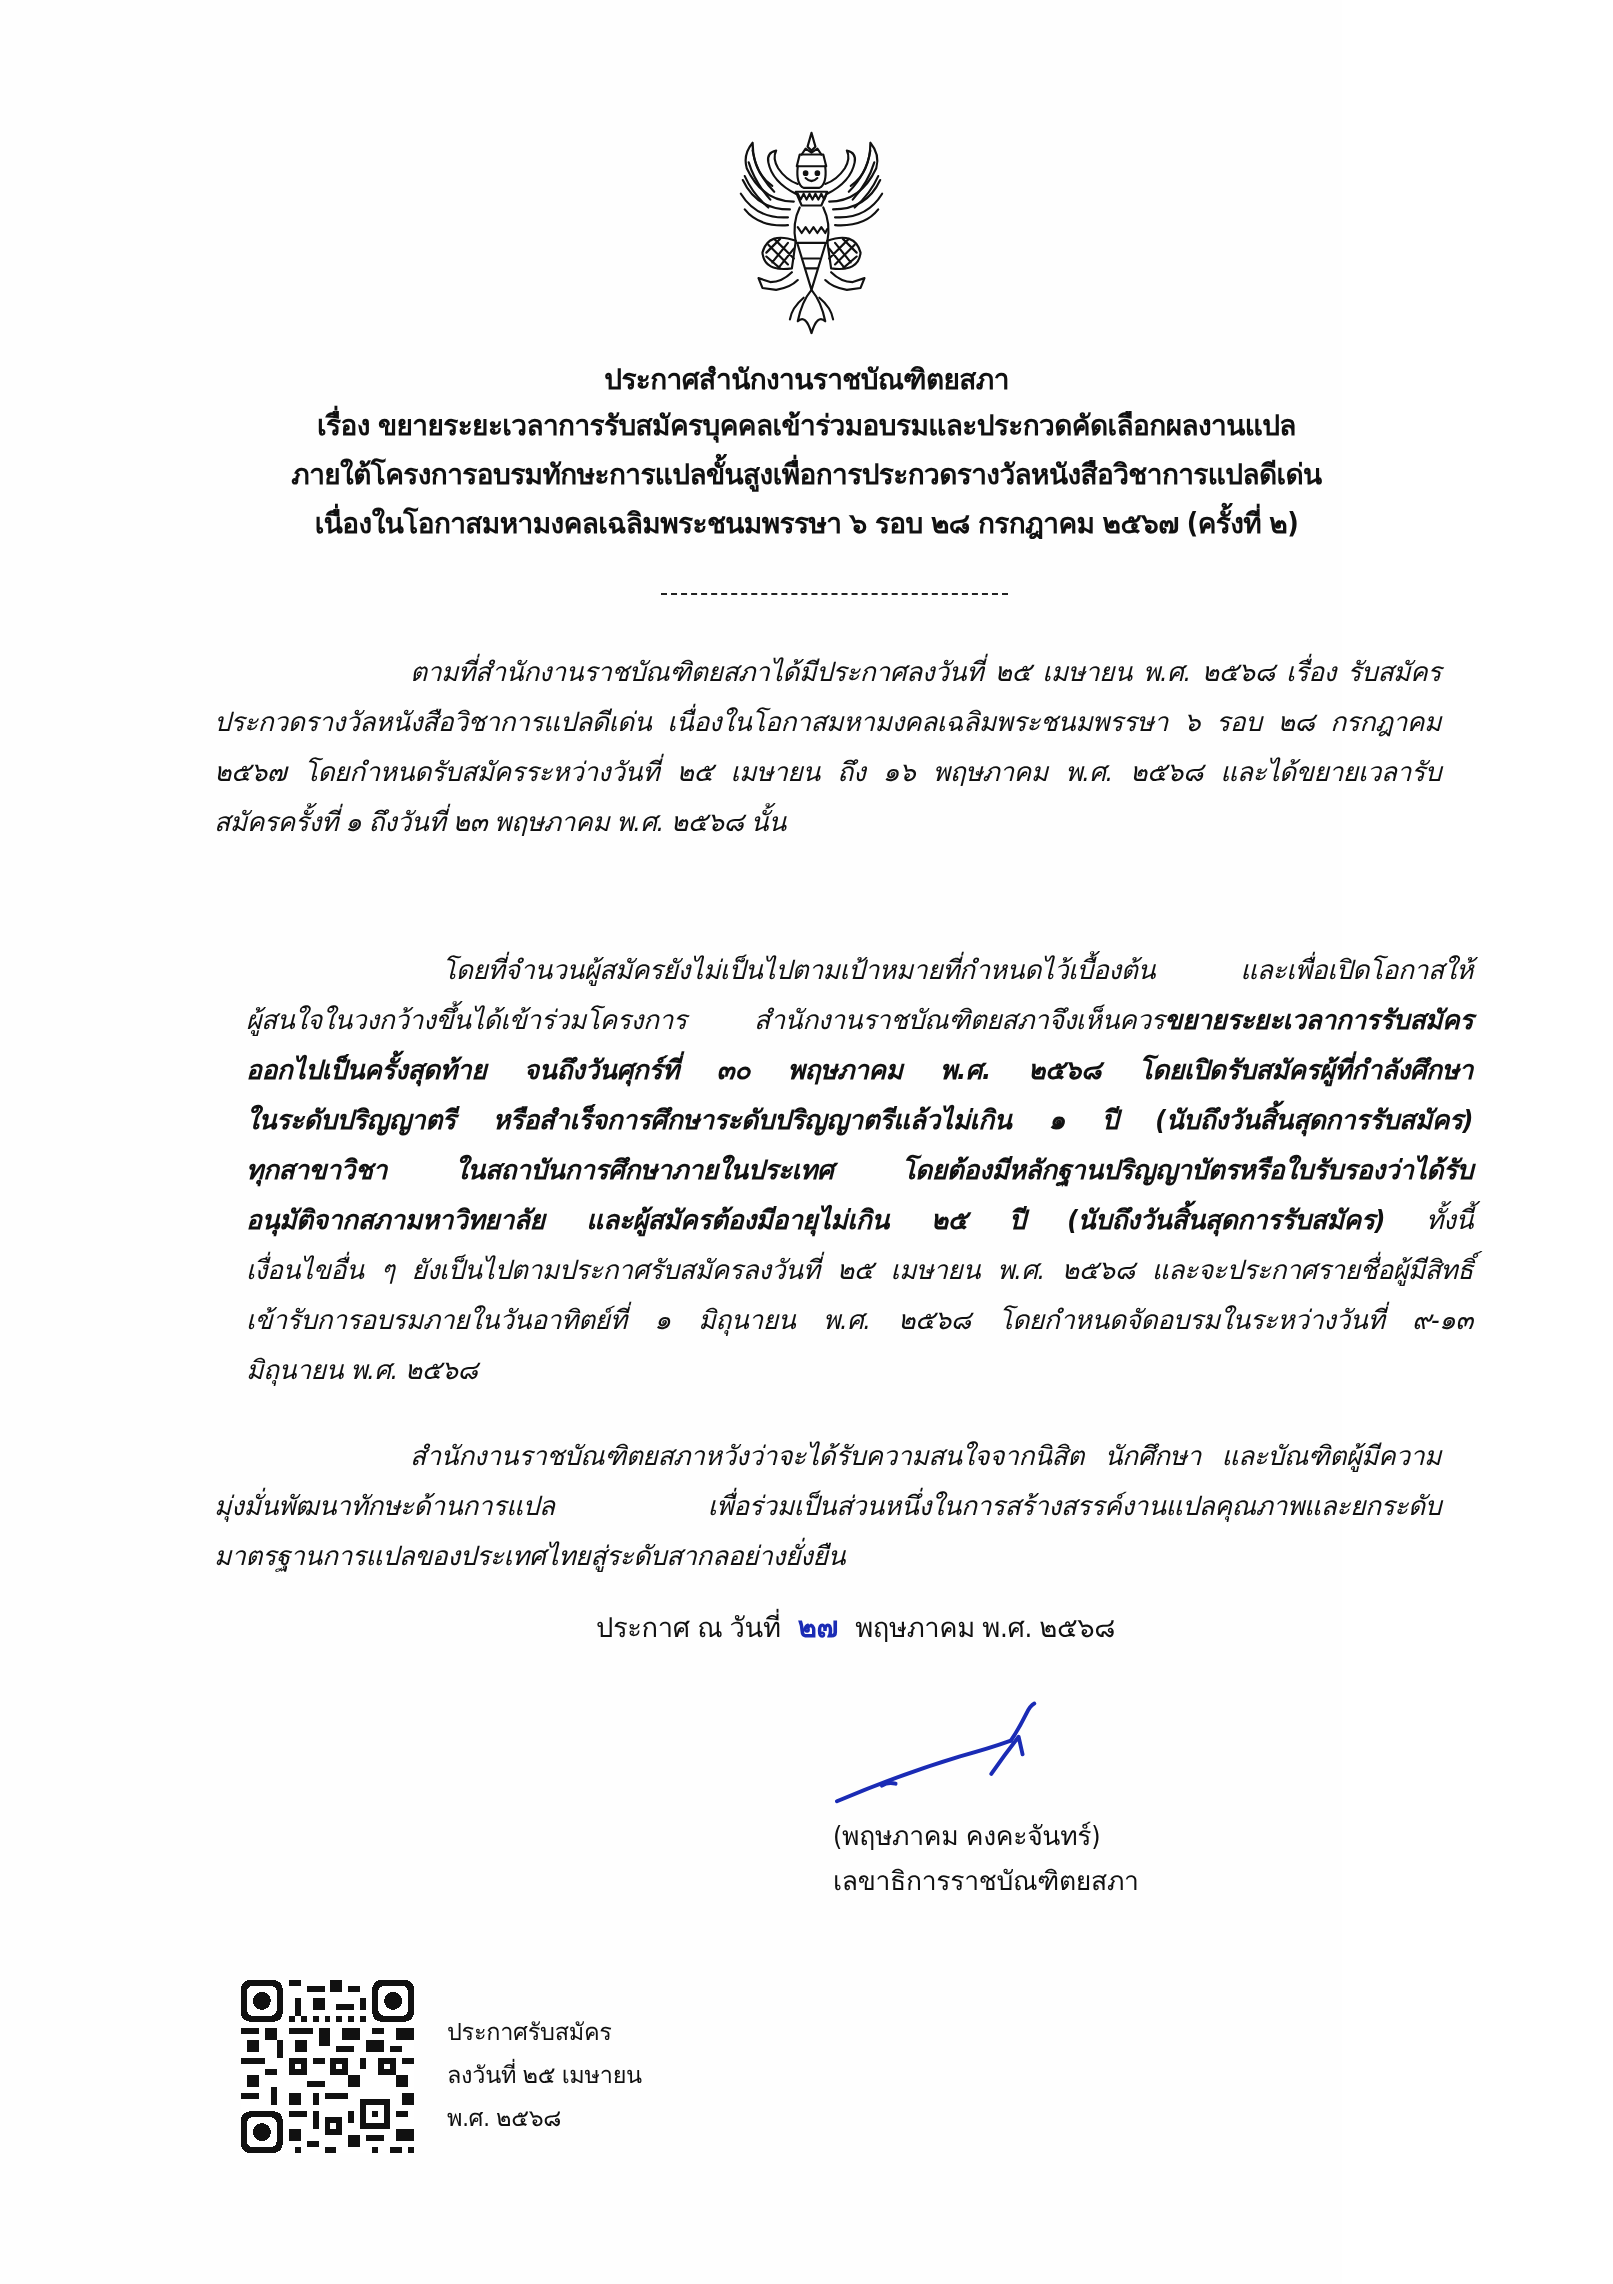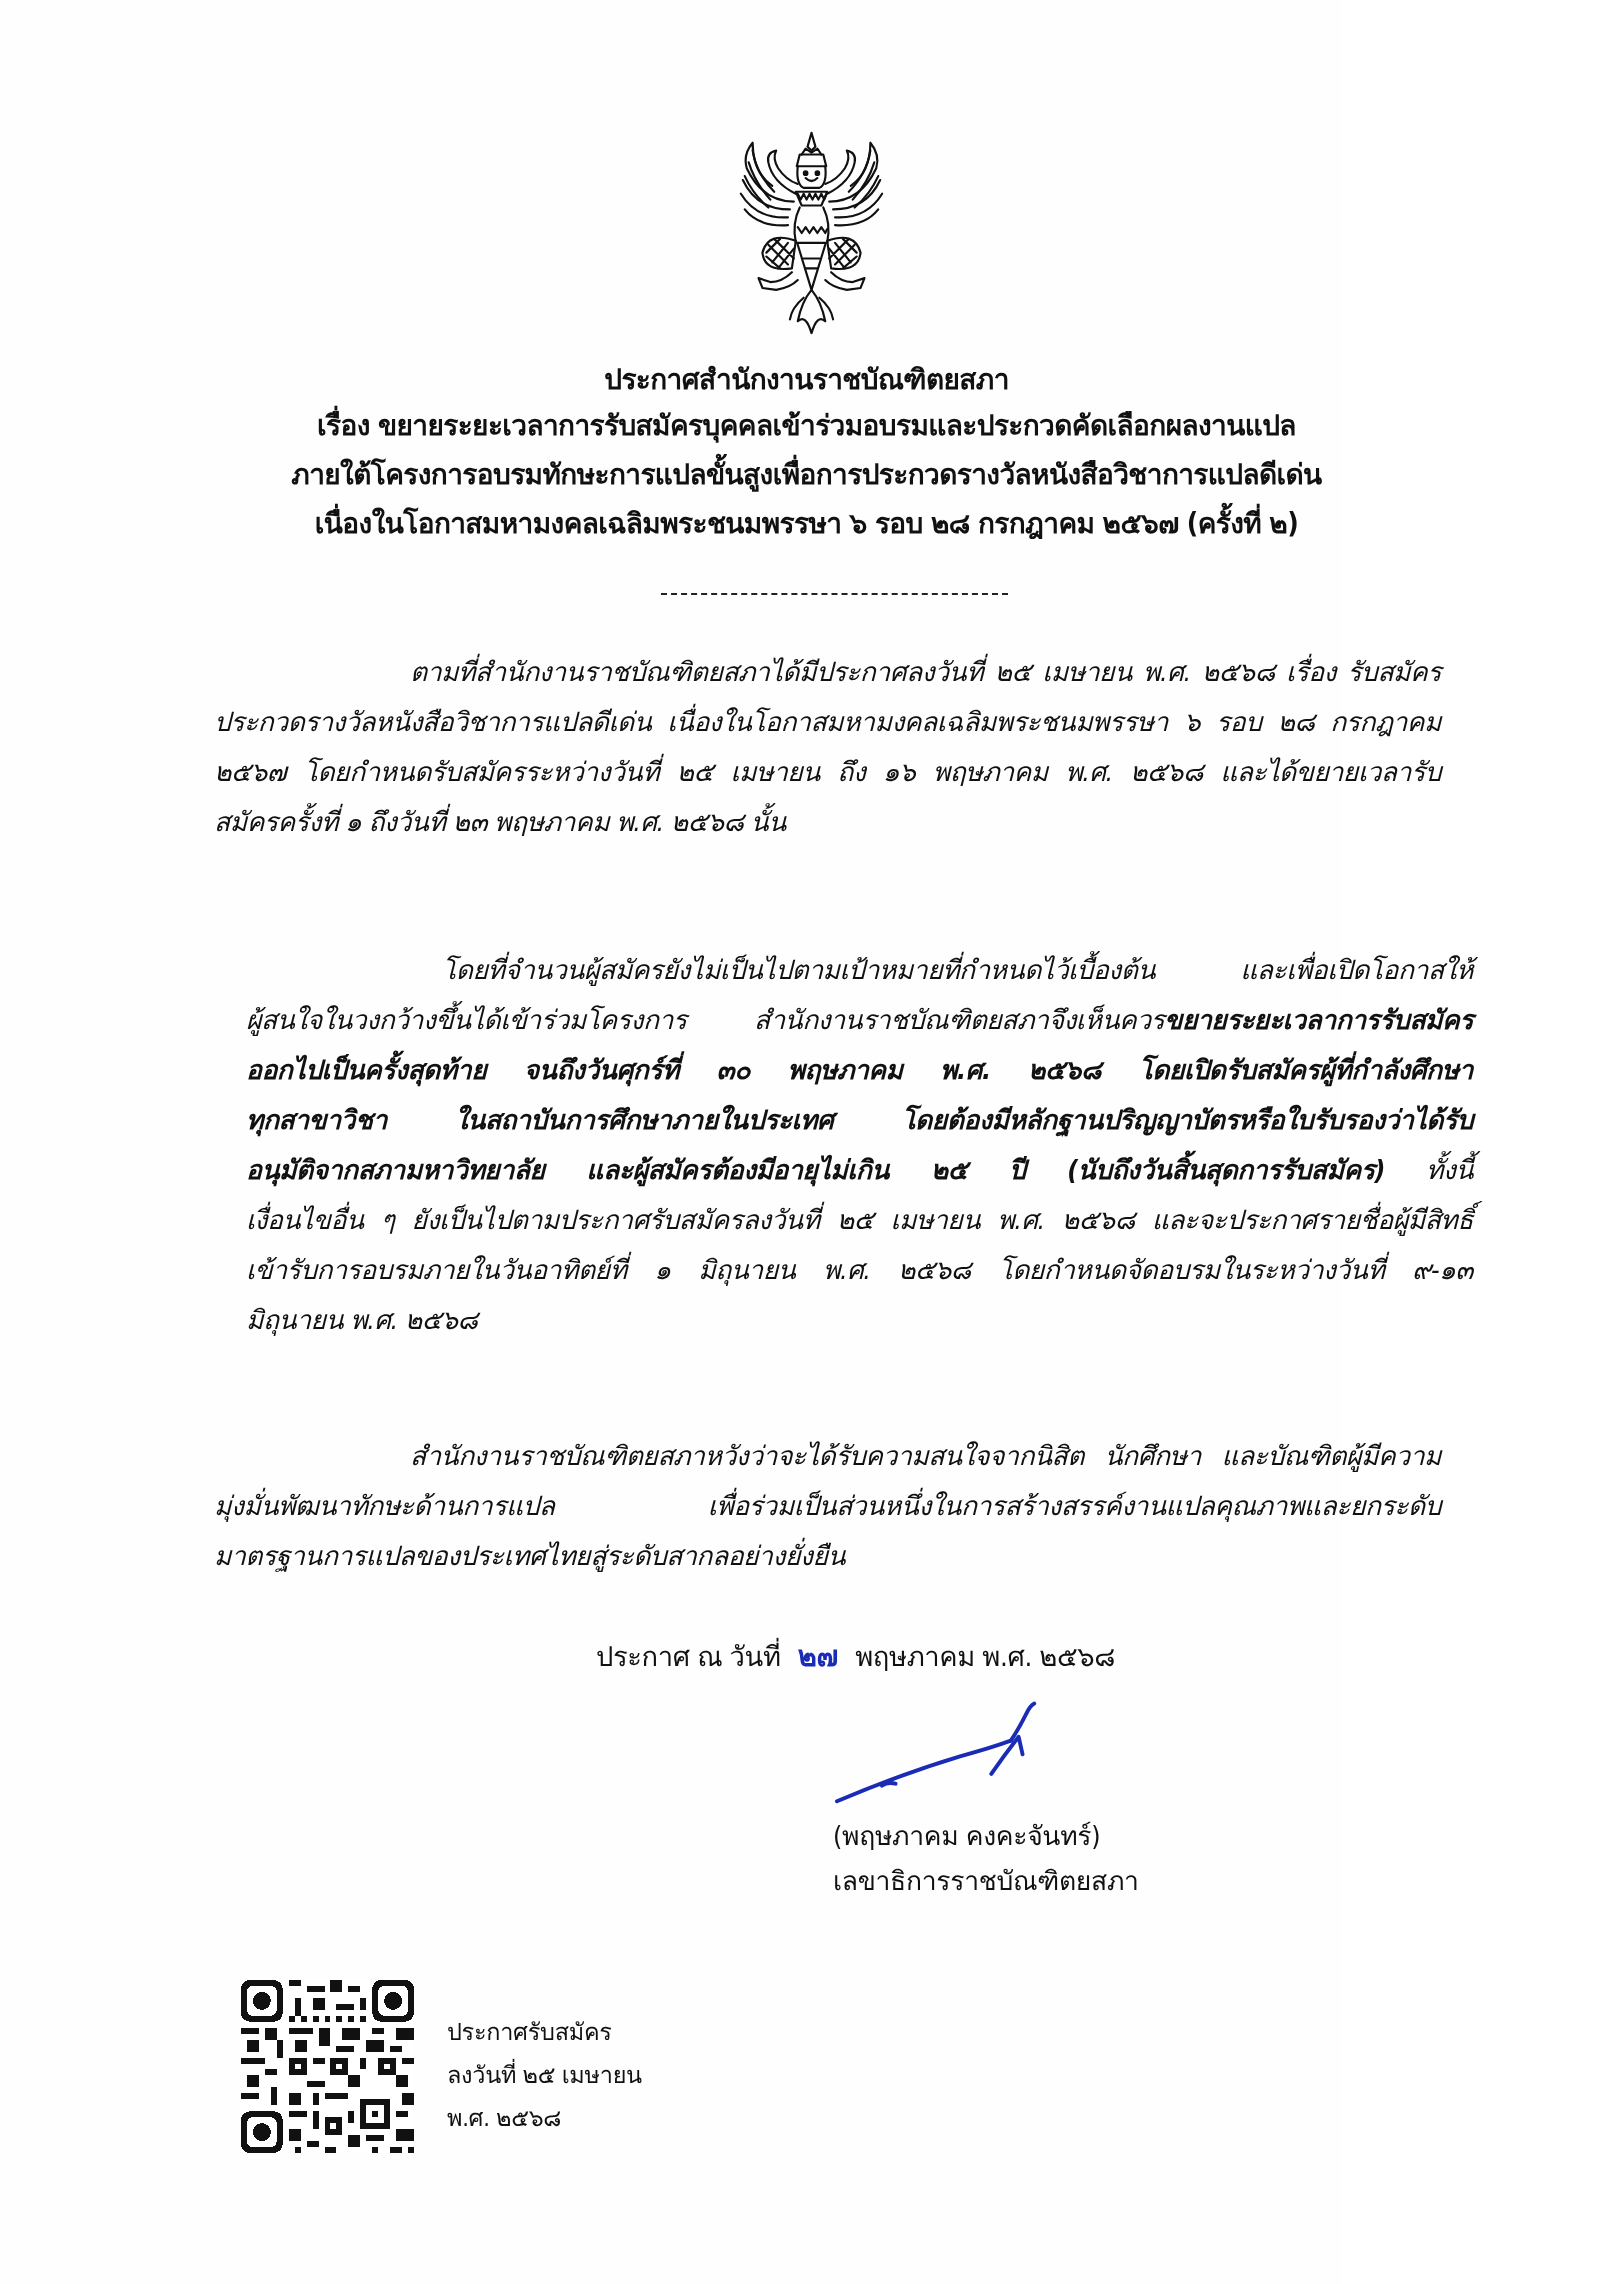--- a/index.html
+++ b/index.html
@@ -23,21 +23,21 @@
       font-size: 26.5px; line-height: 50px; height: 50px; white-space: nowrap;
       text-align: justify; text-align-last: justify; letter-spacing: -0.5px;
       font-family: "DejaVu Sans Condensed", "DejaVu Sans", sans-serif;
     }
     .line.first { padding-left: 196px; }
     .line.last { text-align-last: left; }
     .line.bold { font-weight: bold; }
     .p1 { top: 647px; }
     .p2 { top: 945px; margin-left: 32px; }
     .p3 { top: 1431px; }
-    .sign-date { position: absolute; left: 596px; top: 1603px; font-size: 27.4px; line-height: 49px; white-space: nowrap; font-family: "DejaVu Sans Condensed","DejaVu Sans", sans-serif; letter-spacing: -0.4px; margin-top: 29px; }
+    .sign-date { position: absolute; left: 596px; top: 1603px; font-size: 27.4px; line-height: 49px; white-space: nowrap; font-family: "DejaVu Sans Condensed","DejaVu Sans", sans-serif; letter-spacing: -0.4px; }
     .handwritten-day { color: #1a2bb5; font-weight: bold; font-size: 29px; padding: 0 9.8px; }
     .signature { position: absolute; left: 823px; top: 1686px; width: 235px; height: 127px; }
     .signer-name, .signer-title {
       position: absolute; left: 833px; font-size: 26.5px; line-height: 45px; white-space: nowrap;
       font-family: "DejaVu Sans Condensed","DejaVu Sans", sans-serif; letter-spacing: -0.3px;
     }
     .signer-name { top: 1813px; }
     .signer-title { top: 1858px; }
     .qr { position: absolute; left: 241px; top: 1980px; width: 173px; height: 173px; }
     .qr-caption { position: absolute; left: 447px; top: 2011px; font-size: 23.5px; line-height: 43px; font-family: "DejaVu Sans Condensed","DejaVu Sans", sans-serif; letter-spacing: -0.3px; }
@@ -105,20 +105,21 @@
     <div class="line first">ตามที่สำนักงานราชบัณฑิตยสภาได้มีประกาศลงวันที่ ๒๕ เมษายน พ.ศ. ๒๕๖๘ เรื่อง รับสมัคร</div>
     <div class="line">ประกวดรางวัลหนังสือวิชาการแปลดีเด่น เนื่องในโอกาสมหามงคลเฉลิมพระชนมพรรษา ๖ รอบ ๒๘ กรกฎาคม</div>
     <div class="line">๒๕๖๗ โดยกำหนดรับสมัครระหว่างวันที่ ๒๕ เมษายน ถึง ๑๖ พฤษภาคม พ.ศ. ๒๕๖๘ และได้ขยายเวลารับ</div>
     <div class="line last">สมัครครั้งที่ ๑ ถึงวันที่ ๒๓ พฤษภาคม พ.ศ. ๒๕๖๘ นั้น</div>
   </div>
 
   <div class="para p2">
     <div class="line first">โดยที่จำนวนผู้สมัครยังไม่เป็นไปตามเป้าหมายที่กำหนดไว้เบื้องต้น และเพื่อเปิดโอกาสให้</div>
     <div class="line"><span>ผู้สนใจในวงกว้างขึ้นได้เข้าร่วมโครงการ สำนักงานราชบัณฑิตยสภาจึงเห็นควร</span><b>ขยายระยะเวลาการรับสมัคร</b></div>
     <div class="line bold">ออกไปเป็นครั้งสุดท้าย จนถึงวันศุกร์ที่ ๓๐ พฤษภาคม พ.ศ. ๒๕๖๘ โดยเปิดรับสมัครผู้ที่กำลังศึกษา</div>
+    <div class="line bold">ในระดับปริญญาตรี หรือสำเร็จการศึกษาระดับปริญญาตรีแล้วไม่เกิน ๑ ปี (นับถึงวันสิ้นสุดการรับสมัคร)</div>
     <div class="line bold">ทุกสาขาวิชา ในสถาบันการศึกษาภายในประเทศ โดยต้องมีหลักฐานปริญญาบัตรหรือใบรับรองว่าได้รับ</div>
     <div class="line"><b>อนุมัติจากสภามหาวิทยาลัย และผู้สมัครต้องมีอายุไม่เกิน ๒๕ ปี (นับถึงวันสิ้นสุดการรับสมัคร)</b> <span>ทั้งนี้</span></div>
     <div class="line">เงื่อนไขอื่น ๆ ยังเป็นไปตามประกาศรับสมัครลงวันที่ ๒๕ เมษายน พ.ศ. ๒๕๖๘ และจะประกาศรายชื่อผู้มีสิทธิ์</div>
     <div class="line">เข้ารับการอบรมภายในวันอาทิตย์ที่ ๑ มิถุนายน พ.ศ. ๒๕๖๘ โดยกำหนดจัดอบรมในระหว่างวันที่ ๙-๑๓</div>
     <div class="line last">มิถุนายน พ.ศ. ๒๕๖๘</div>
   </div>
 
   <div class="para p3">
     <div class="line first">สำนักงานราชบัณฑิตยสภาหวังว่าจะได้รับความสนใจจากนิสิต นักศึกษา และบัณฑิตผู้มีความ</div>
     <div class="line">มุ่งมั่นพัฒนาทักษะด้านการแปล เพื่อร่วมเป็นส่วนหนึ่งในการสร้างสรรค์งานแปลคุณภาพและยกระดับ</div>

